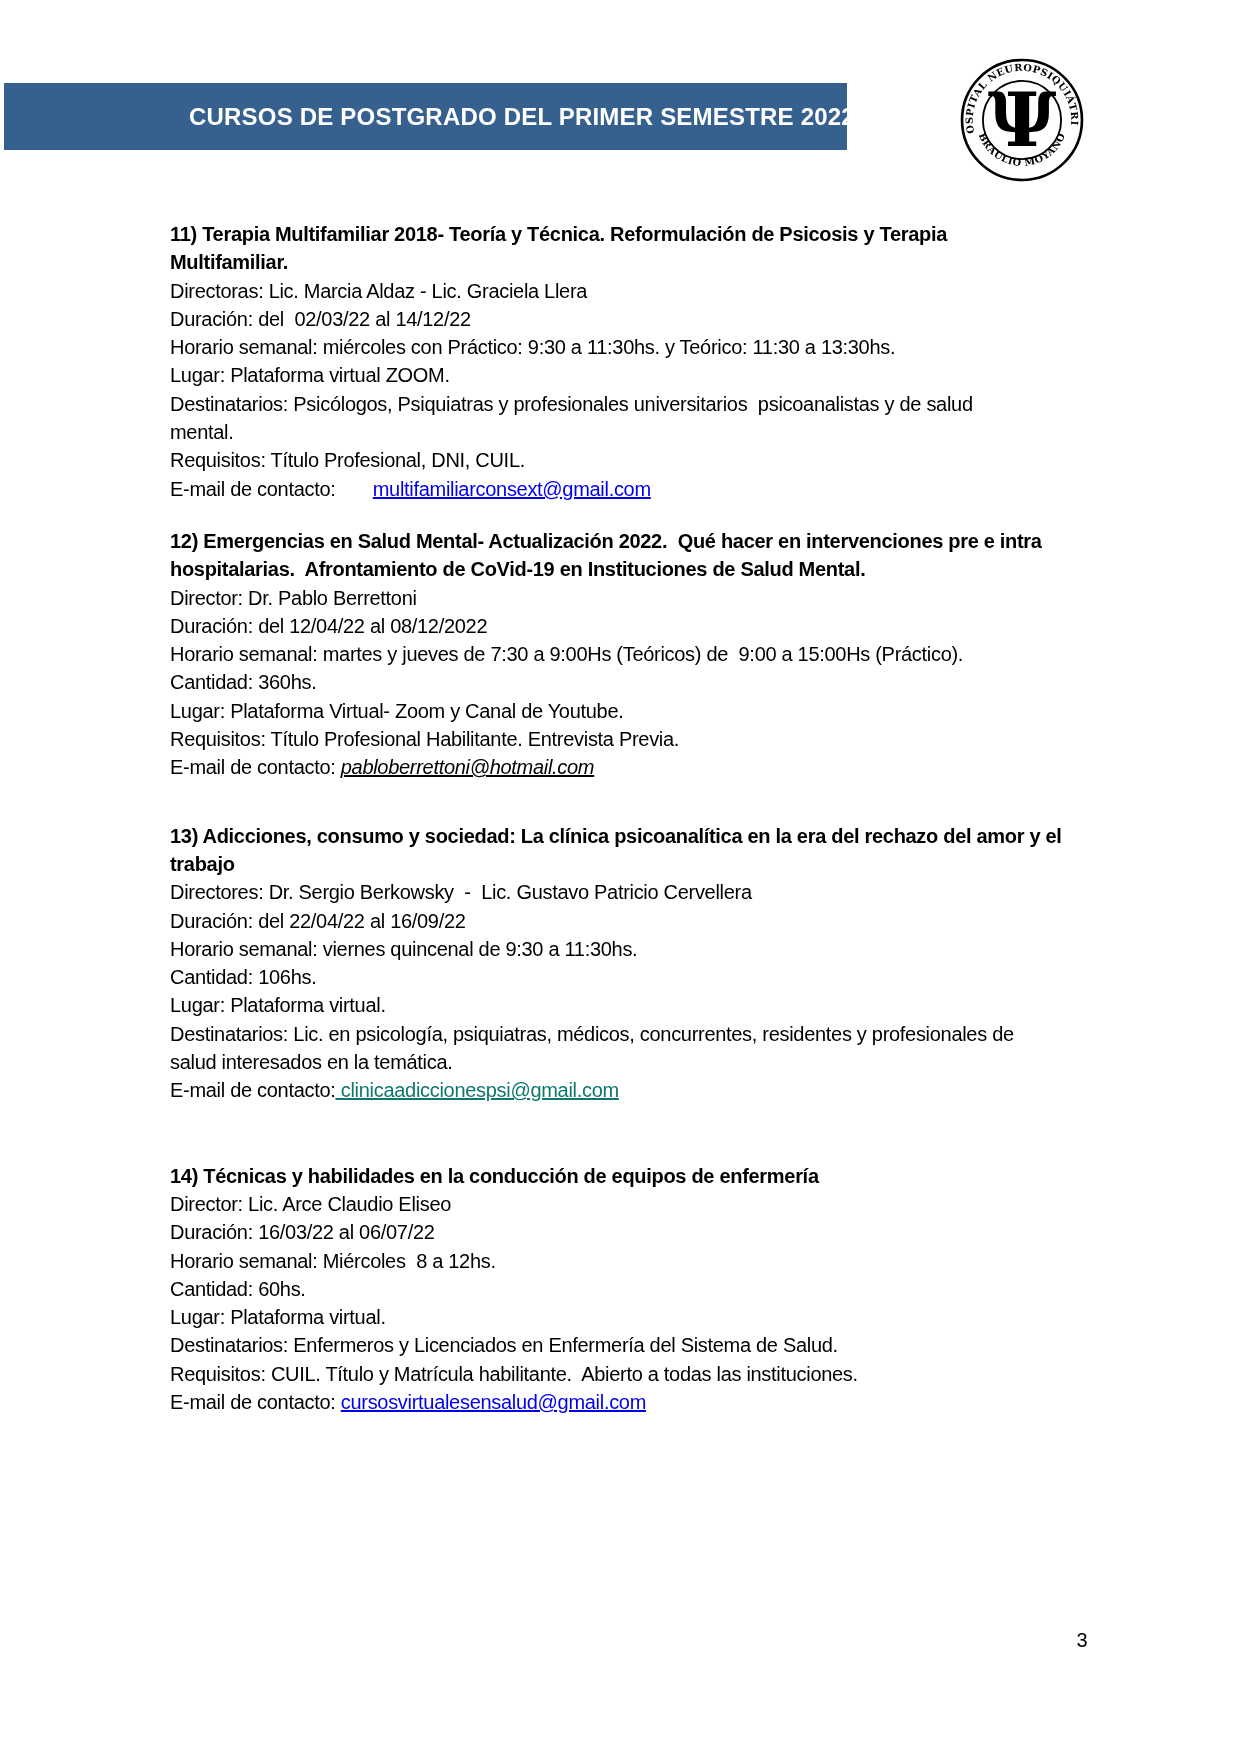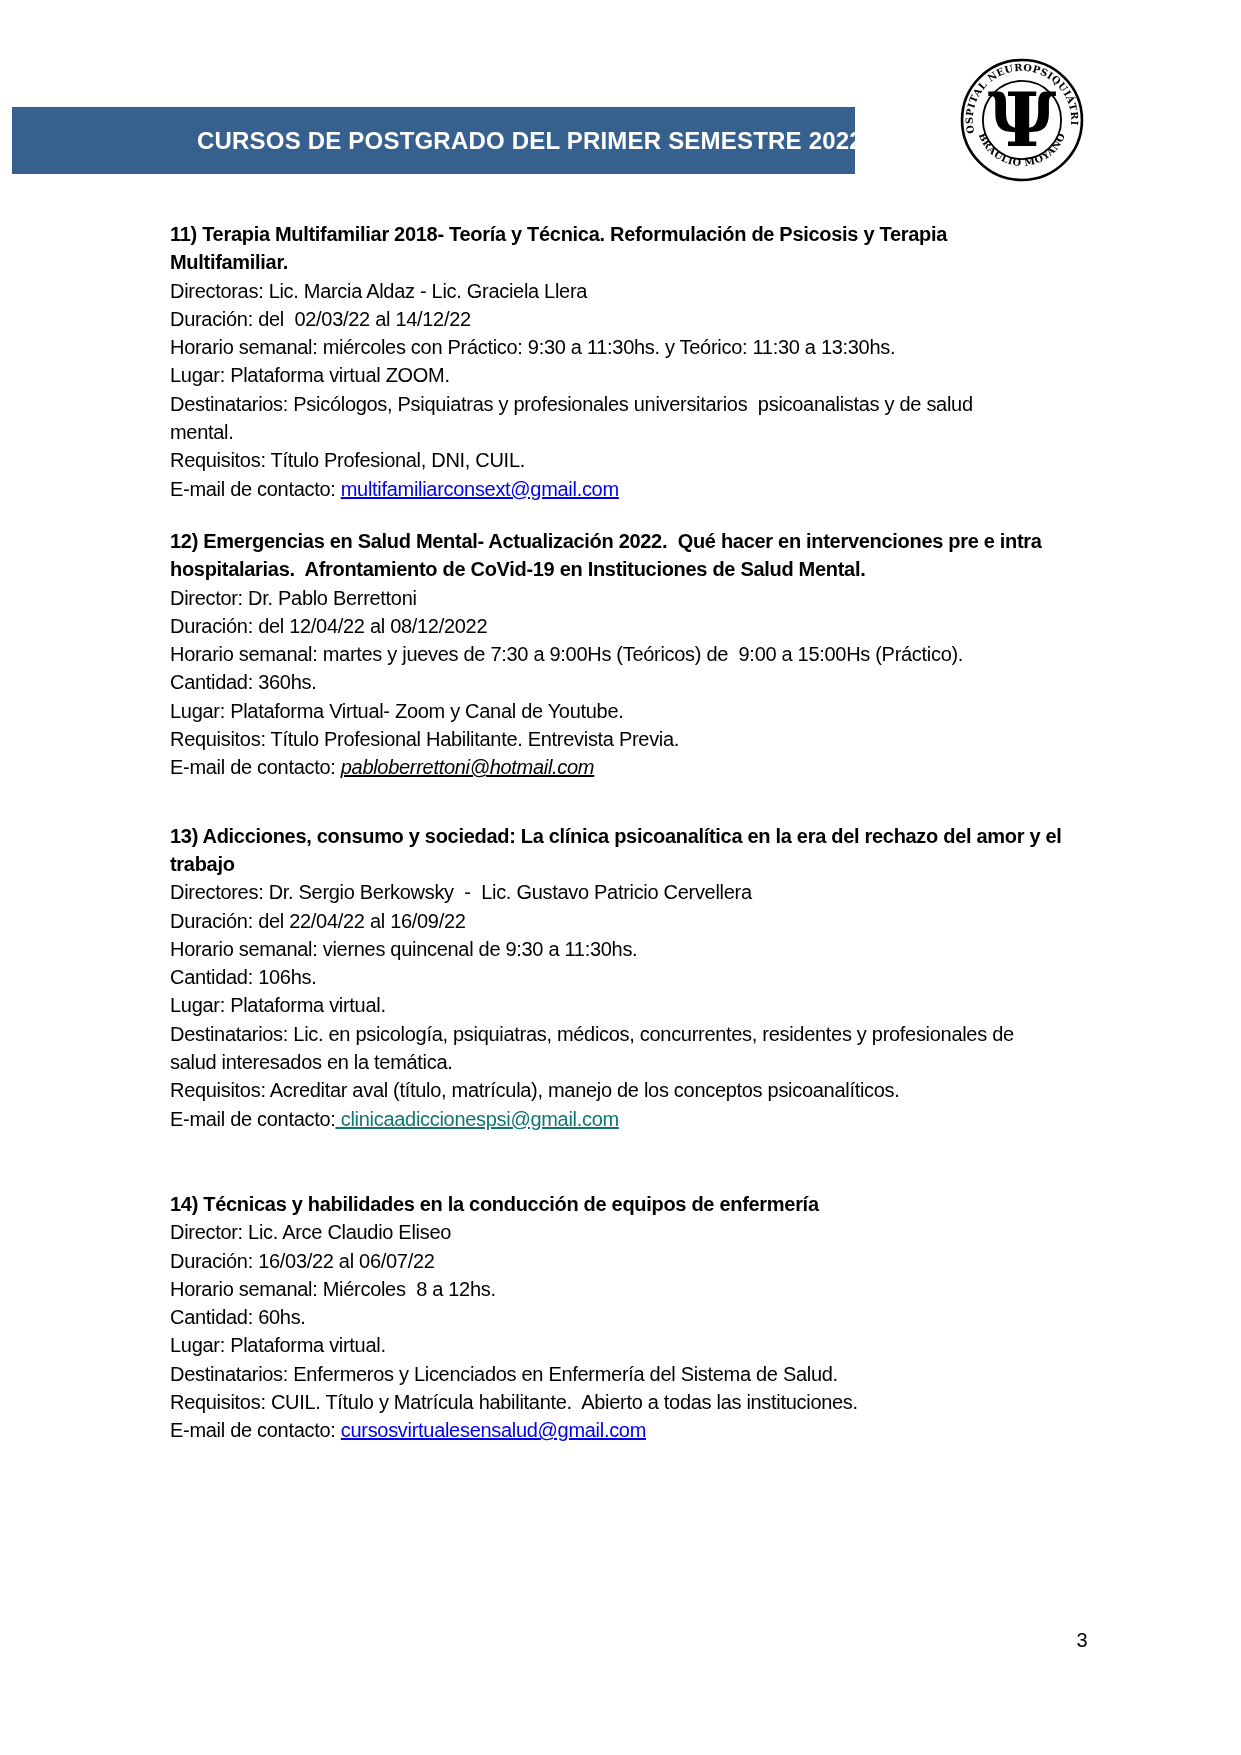--- a/index.html
+++ b/index.html
@@ -2,22 +2,22 @@
 <html><head>
 <meta charset="utf-8">
 <style>
   html,body{margin:0;padding:0;}
   body{
     width:1241px;height:1755px;position:relative;background:#ffffff;
     font-family:"Liberation Sans",sans-serif;color:#000000;overflow:hidden;
   }
   
   .banner{
-    position:absolute;left:12px;top:83px;width:843px;height:67px;
-    display:flex;align-items:center;margin-top:24px;
+    position:absolute;left:4px;top:83px;width:843px;height:67px;
+    display:flex;align-items:center;
   }
   .banner-title{
     padding-left:185px;color:#ffffff;font-size:24px;font-weight:bold;
     letter-spacing:0.2px;white-space:pre;
   }
   .seal{position:absolute;left:960px;top:58px;width:124px;height:124px;}
   
   .courses{position:absolute;left:170px;top:220px;width:960px;}
   .course{margin:0;}
   .course:nth-child(1){margin-bottom:24px;}
@@ -61,21 +61,21 @@
     <div class="course">
       <div class="line bold">11) Terapia Multifamiliar 2018- Teoría y Técnica. Reformulación de Psicosis y Terapia</div>
       <div class="line bold">Multifamiliar.</div>
       <div class="line">Directoras: Lic. Marcia Aldaz - Lic. Graciela Llera</div>
       <div class="line">Duración: del  02/03/22 al 14/12/22</div>
       <div class="line">Horario semanal: miércoles con Práctico: 9:30 a 11:30hs. y Teórico: 11:30 a 13:30hs.</div>
       <div class="line">Lugar: Plataforma virtual ZOOM.</div>
       <div class="line">Destinatarios: Psicólogos, Psiquiatras y profesionales universitarios  psicoanalistas y de salud</div>
       <div class="line">mental.</div>
       <div class="line">Requisitos: Título Profesional, DNI, CUIL.</div>
-      <div class="line"><span>E-mail de contacto: </span><a class="email-link" style="color: rgb(0, 0, 238);">multifamiliarconsext@gmail.com</a></div>
+      <div class="line"><span>E-mail de contacto: </span><a class="email-link" style="color: rgb(0, 0, 238); margin-left: 32px;">multifamiliarconsext@gmail.com</a></div>
     </div>
     <div class="course">
       <div class="line bold">12) Emergencias en Salud Mental- Actualización 2022.  Qué hacer en intervenciones pre e intra</div>
       <div class="line bold">hospitalarias.  Afrontamiento de CoVid-19 en Instituciones de Salud Mental.</div>
       <div class="line">Director: Dr. Pablo Berrettoni</div>
       <div class="line">Duración: del 12/04/22 al 08/12/2022</div>
       <div class="line">Horario semanal: martes y jueves de 7:30 a 9:00Hs (Teóricos) de  9:00 a 15:00Hs (Práctico).</div>
       <div class="line">Cantidad: 360hs.</div>
       <div class="line">Lugar: Plataforma Virtual- Zoom y Canal de Youtube.</div>
       <div class="line">Requisitos: Título Profesional Habilitante. Entrevista Previa.</div>
@@ -84,21 +84,20 @@
     <div class="course">
       <div class="line bold">13) Adicciones, consumo y sociedad: La clínica psicoanalítica en la era del rechazo del amor y el</div>
       <div class="line bold">trabajo</div>
       <div class="line">Directores: Dr. Sergio Berkowsky  -  Lic. Gustavo Patricio Cervellera</div>
       <div class="line">Duración: del 22/04/22 al 16/09/22</div>
       <div class="line">Horario semanal: viernes quincenal de 9:30 a 11:30hs.</div>
       <div class="line">Cantidad: 106hs.</div>
       <div class="line">Lugar: Plataforma virtual.</div>
       <div class="line">Destinatarios: Lic. en psicología, psiquiatras, médicos, concurrentes, residentes y profesionales de</div>
       <div class="line">salud interesados en la temática.</div>
-      <div class="line">Requisitos: Acreditar aval (título, matrícula), manejo de los conceptos psicoanalíticos.</div>
       <div class="line"><span>E-mail de contacto:</span><a class="email-link" style="color: #0f766e;"> clinicaadiccionespsi@gmail.com</a></div>
     </div>
     <div class="course">
       <div class="line bold">14) Técnicas y habilidades en la conducción de equipos de enfermería</div>
       <div class="line">Director: Lic. Arce Claudio Eliseo</div>
       <div class="line">Duración: 16/03/22 al 06/07/22</div>
       <div class="line">Horario semanal: Miércoles  8 a 12hs.</div>
       <div class="line">Cantidad: 60hs.</div>
       <div class="line">Lugar: Plataforma virtual.</div>
       <div class="line">Destinatarios: Enfermeros y Licenciados en Enfermería del Sistema de Salud.</div>

